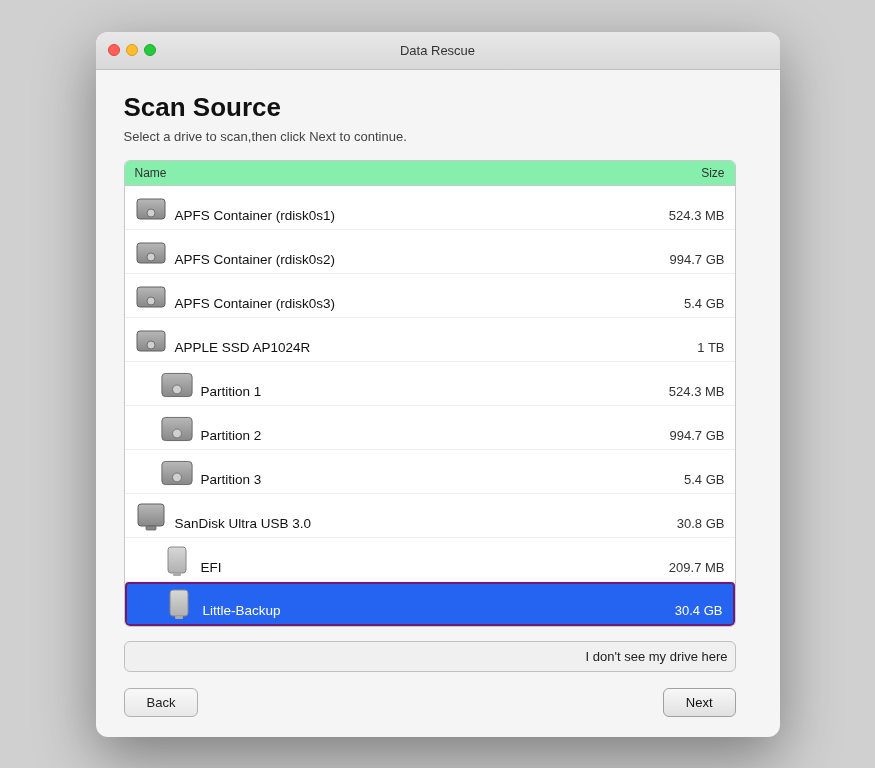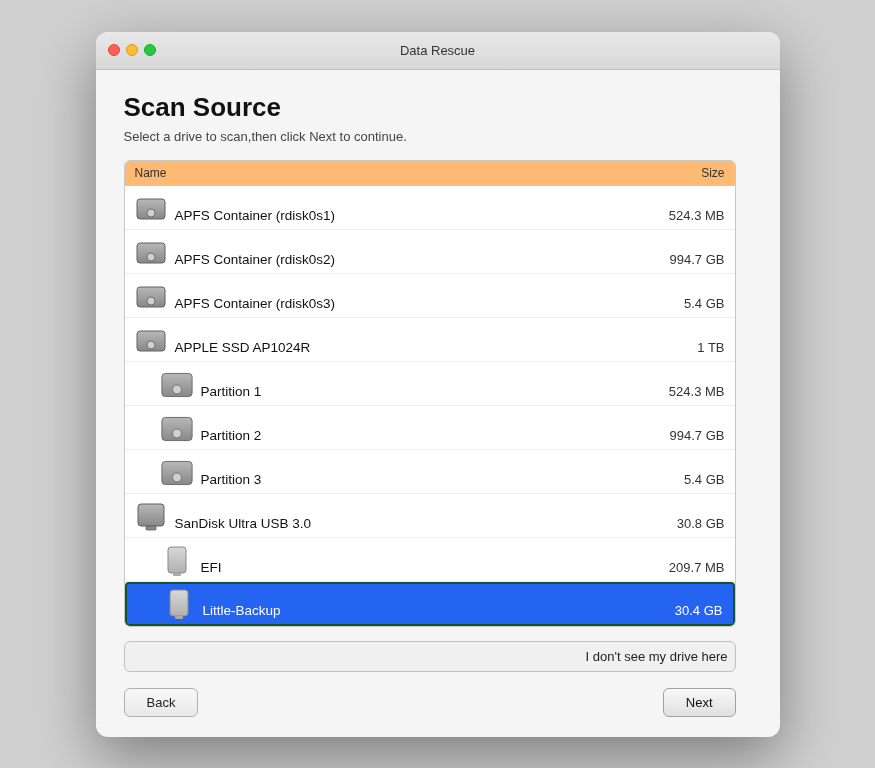--- a/index.html
+++ b/index.html
@@ -77,21 +77,21 @@
       border: 1px solid #c8c8c8;
       border-radius: 6px;
       overflow: hidden;
       background: #fff;
     }
 
     .table-header {
       display: flex;
       justify-content: space-between;
       padding: 5px 10px;
-      background: #fdba74;
+      background: #86efac;
       border-bottom: 1px solid #c8c8c8;
       font-size: 12px;
       font-weight: 500;
       color: #333;
     }
 
     .col-size {
       text-align: right;
     }
 
@@ -103,21 +103,21 @@
       cursor: pointer;
       min-height: 44px;
     }
 
     .drive-row:last-child {
       border-bottom: none;
     }
 
     .drive-row.selected {
       background: #2564f0;
-      border: 2px solid #14532d;
+      border: 2px solid #701a75;
       border-radius: 4px;
     }
 
     .drive-row.selected .drive-name,
     .drive-row.selected .drive-size {
       color: #fff;
     }
 
     .drive-icon {
       width: 32px;

